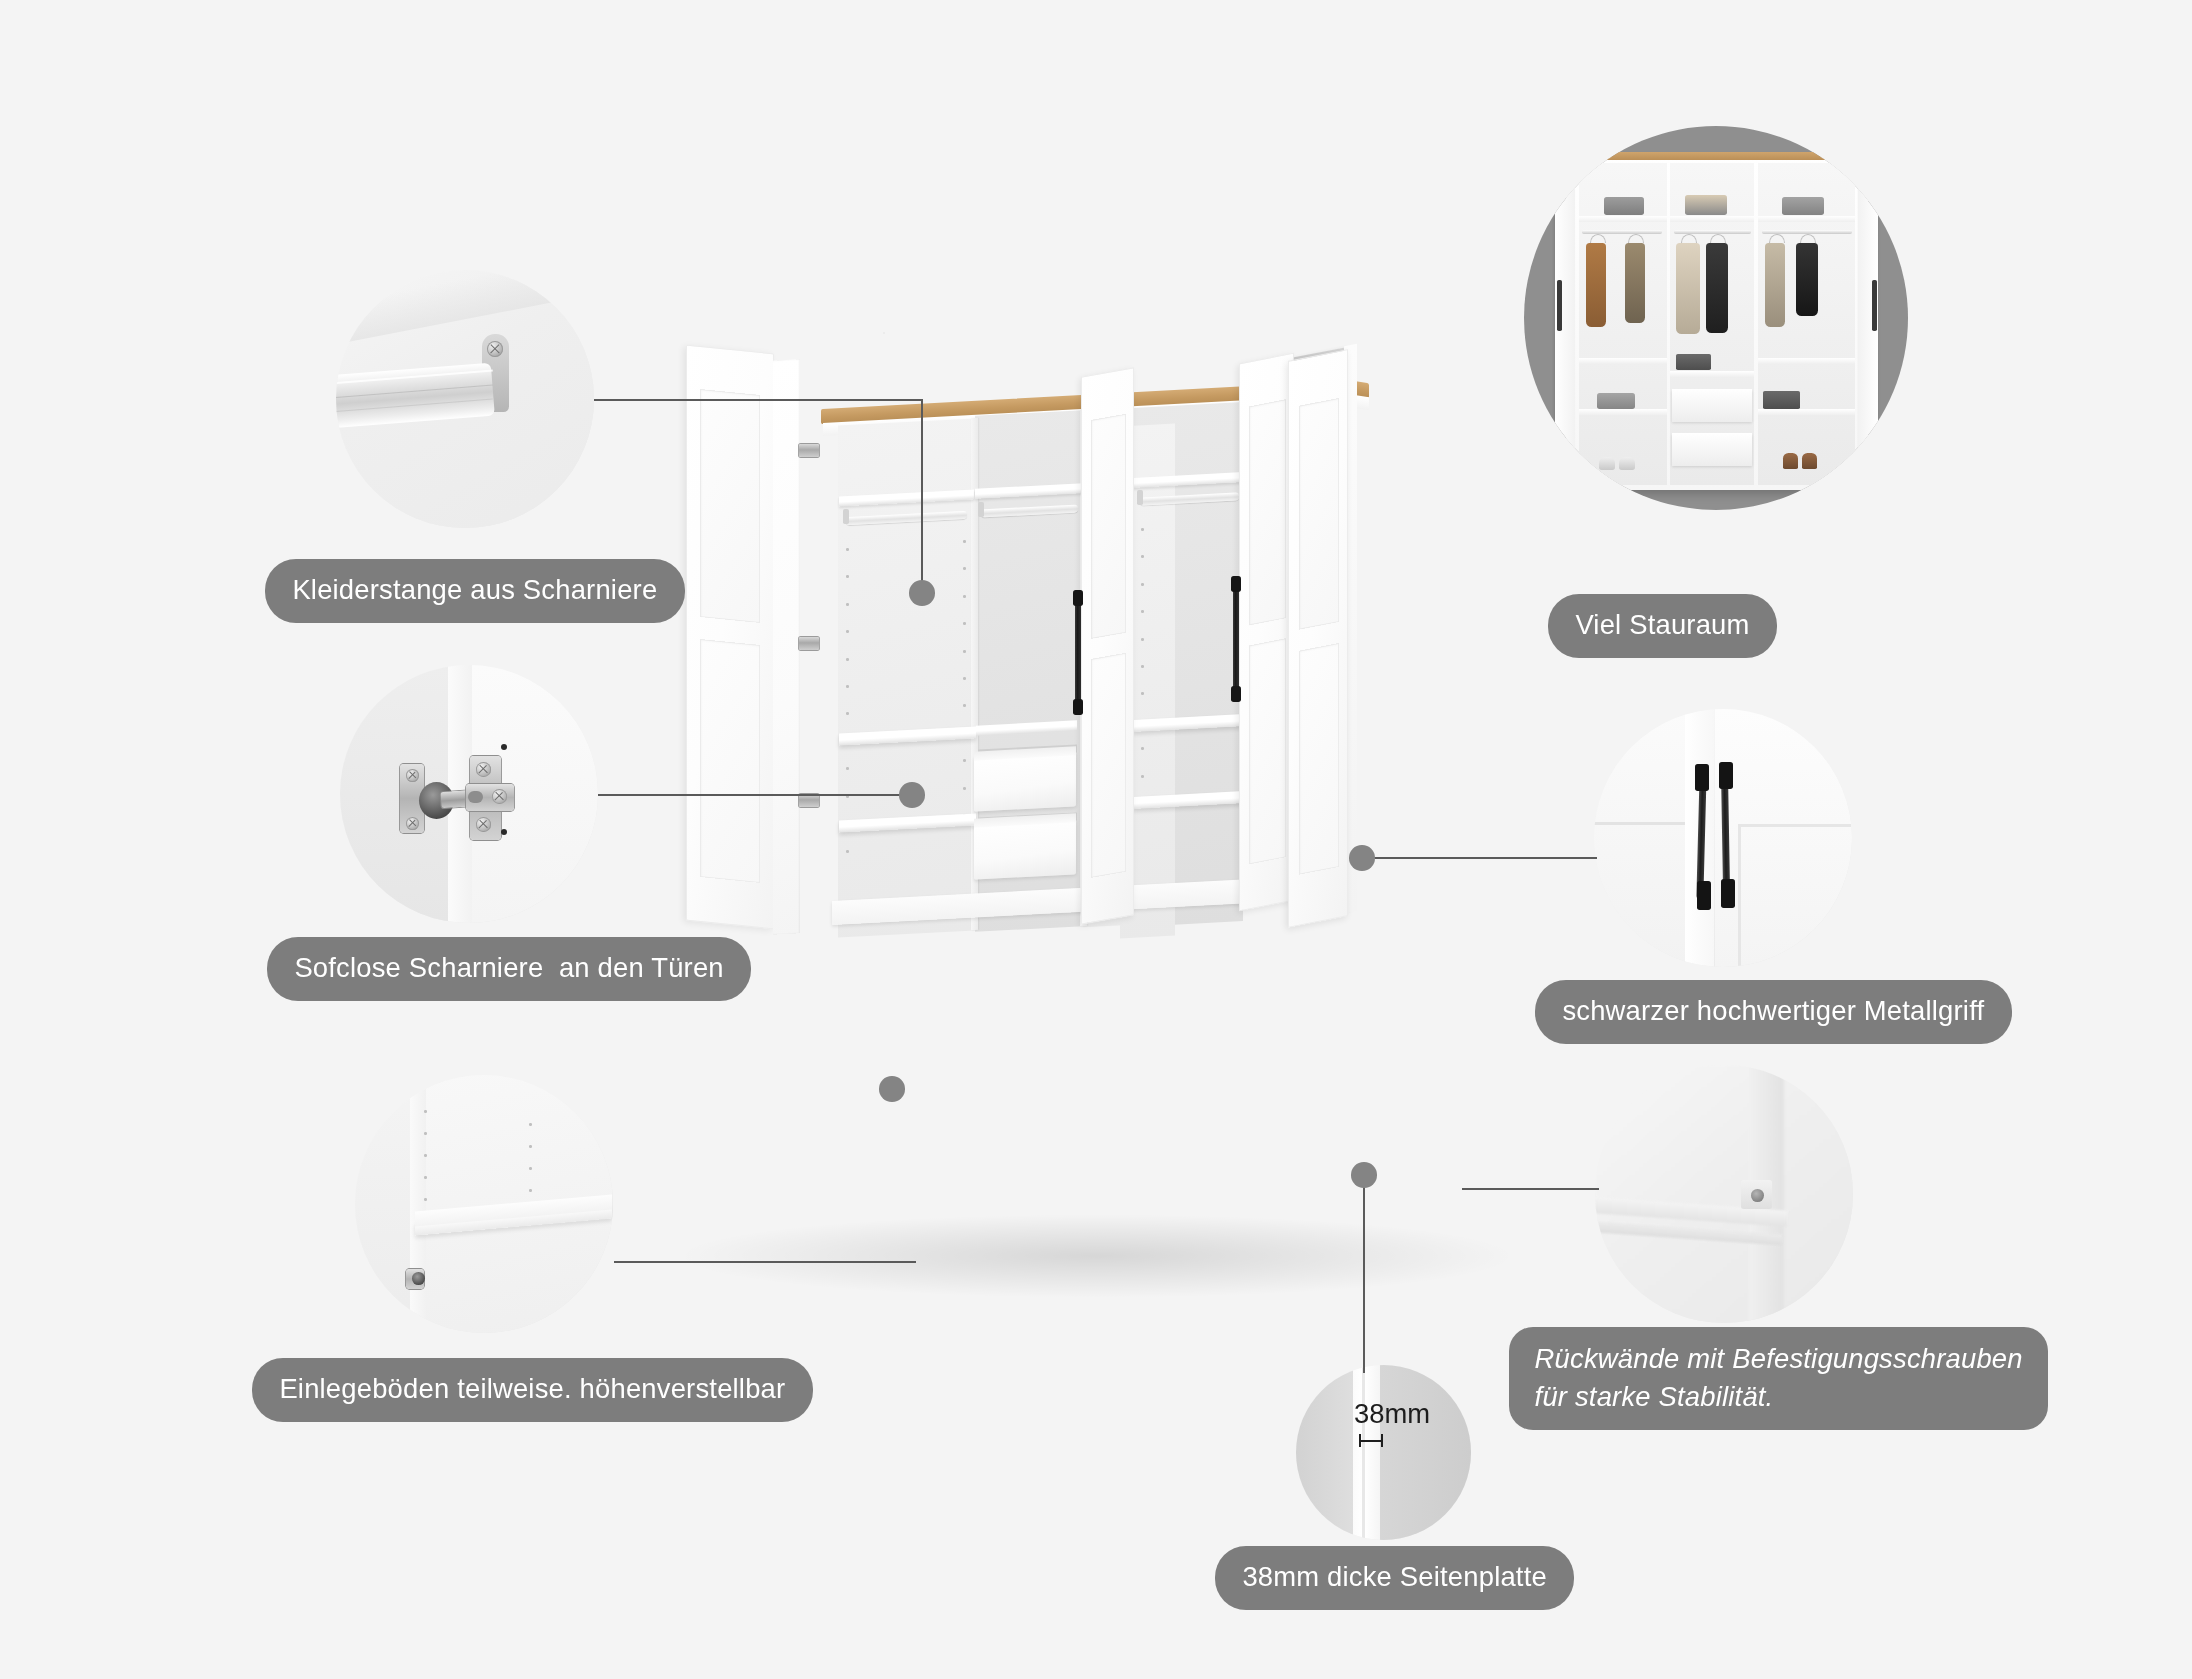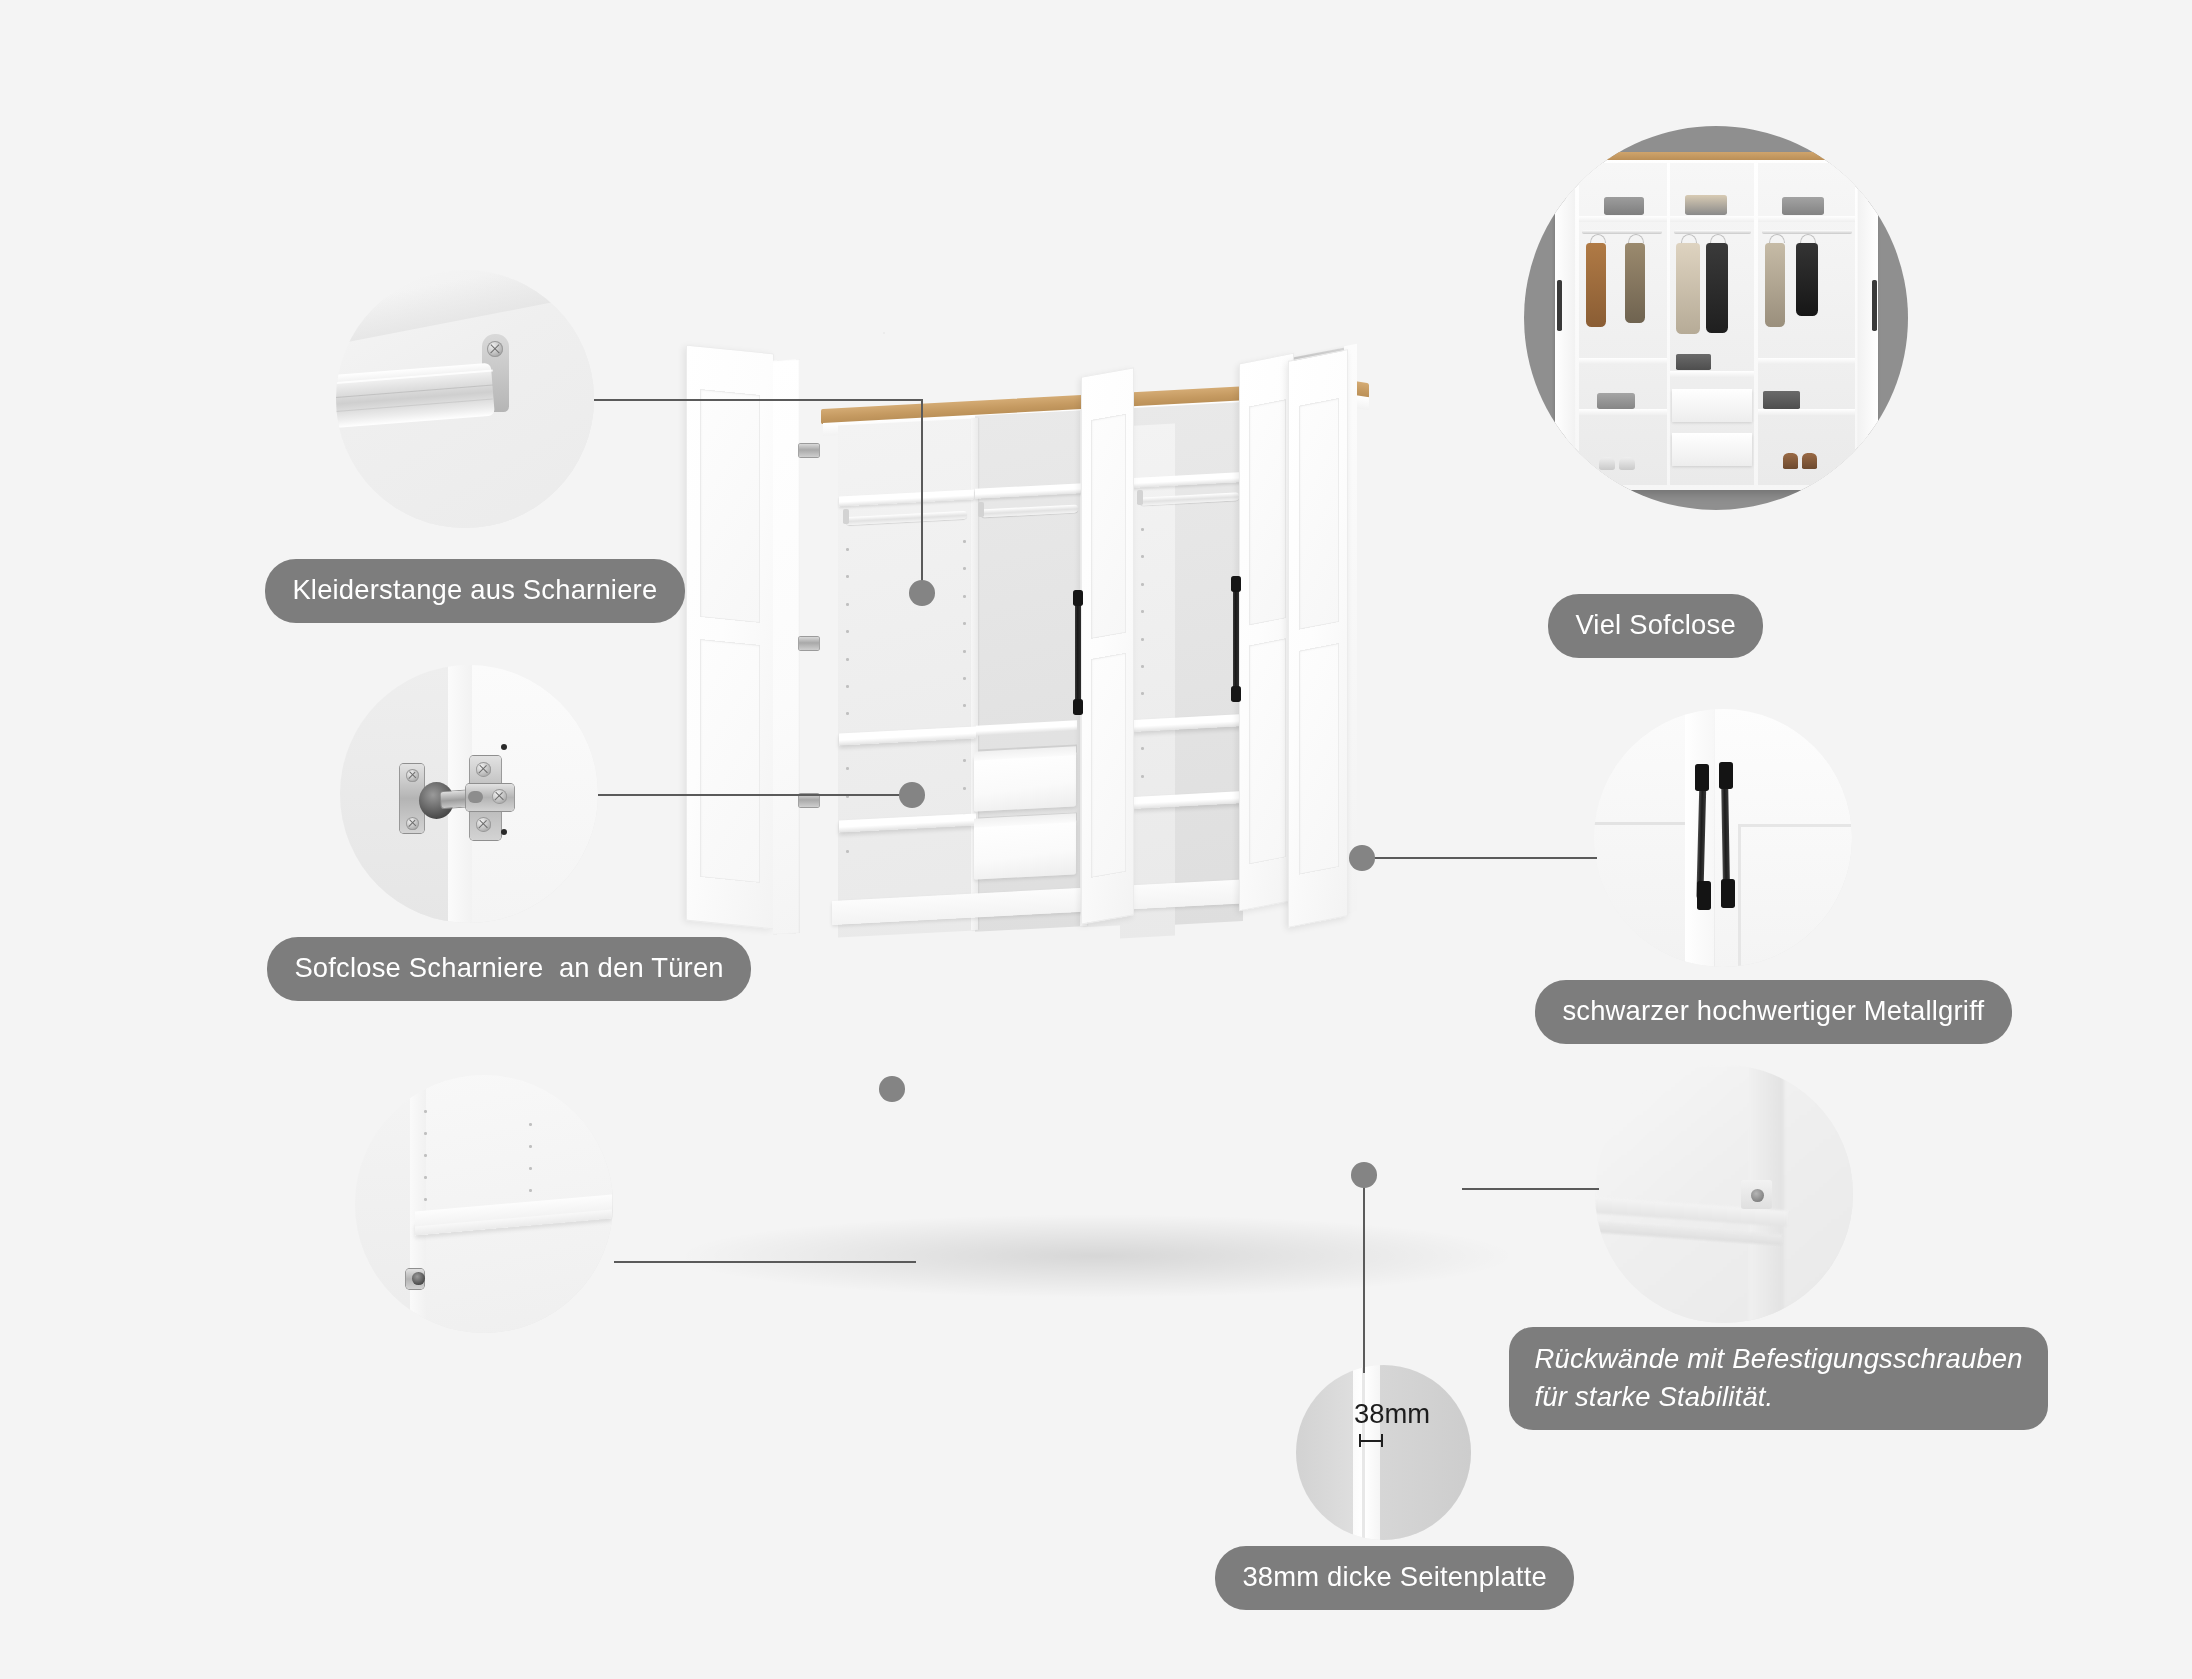--- a/index.html
+++ b/index.html
@@ -392,20 +392,21 @@
         <div class="peg" style="top:22px;"></div>
         <div class="peg" style="top:44px;"></div>
       <div class="peg" style="top:66px;"></div>
     </div>
 
     <div class="hplate" style="left:51px; top:194px; width:18.3px; height:20px;"></div>
     <div class="hcup" style="left:57px; top:197px; width:12.8px; height:12.8px;"></div>
   </div>
   <div class="conn h" style="left:614px; top:1261px; width:302px;"></div>
   <div class="dot" style="left:879px; top:1076px; width:25.6px; height:25.6px;"></div>
+  <div class="pill" style="left:252px; top:1358px;">Einlegeböden teilweise. höhenverstellbar</div>
 
   <div class="circle gray-bg" style="left:1524px; top:126px; width:384px; height:384px;">
 
     <div class="s-wall" style="left:42px; top:31px; width:302px; height:333px; background:linear-gradient(180deg,#ffffff,#f6f6f6); box-shadow:0 3.7px 9.1px rgba(0,0,0,.20);"></div>
 
     <div class="d-piece" style="left:48px; top:25.6px; width:291px; height:8.2px; background:linear-gradient(180deg,#cfa46c,#bb8f57); border-radius:1.8px;"></div>
 
     <div class="d-piece" style="left:31px; top:35px; width:20px; height:329px; background:linear-gradient(90deg,#ffffff,#f2f2f2); box-shadow:-0.9px 0 2.7px rgba(0,0,0,.12);"></div>
     <div class="d-piece" style="left:334px; top:35px; width:20px; height:329px; background:linear-gradient(90deg,#f2f2f2,#ffffff); box-shadow:0.9px 0 2.7px rgba(0,0,0,.12);"></div>
     <div class="d-piece" style="left:33px; top:154px; width:4.6px; height:51px; background:#3a3a3a; border-radius:1.8px;"></div>
@@ -451,21 +452,21 @@
     <div class="s-box" style="left:239px; top:265px; width:37px; height:18.3px; background:linear-gradient(180deg,#6a6a6a,#4e4e4e); border-radius:1.8px;"></div>
 
     <div class="d-piece" style="left:148px; top:263px; width:80px; height:33px; background:linear-gradient(180deg,#ffffff,#ededed); box-shadow:0 1.8px 2.7px rgba(0,0,0,.12);"></div>
     <div class="d-piece" style="left:148px; top:307px; width:80px; height:33px; background:linear-gradient(180deg,#ffffff,#ededed); box-shadow:0 1.8px 2.7px rgba(0,0,0,.12);"></div>
 
     <div class="d-piece" style="left:75px; top:331px; width:16.4px; height:12.8px; background:linear-gradient(180deg,#efefef,#c9c9c9); border-radius:6.4px 6.4px 2.7px 2.7px;"></div>
     <div class="d-piece" style="left:95px; top:331px; width:16.4px; height:12.8px; background:linear-gradient(180deg,#efefef,#c9c9c9); border-radius:6.4px 6.4px 2.7px 2.7px;"></div>
     <div class="d-piece" style="left:259px; top:327px; width:14.6px; height:16.4px; background:linear-gradient(180deg,#9a6a45,#6d4a2f); border-radius:5.5px 5.5px 1.8px 1.8px;"></div>
     <div class="d-piece" style="left:278px; top:327px; width:14.6px; height:16.4px; background:linear-gradient(180deg,#9a6a45,#6d4a2f); border-radius:5.5px 5.5px 1.8px 1.8px;"></div>
   </div>
-  <div class="pill" style="left:1548px; top:594px;">Viel Sofclose</div>
+  <div class="pill" style="left:1548px; top:594px;">Viel Stauraum</div>
 
   <div class="circle" style="left:1594px; top:709px; width:258px; height:258px;">
     <div class="d-bg-grad"></div>
     <div class="d-piece" style="left:0; top:0; width:91px; height:100%; background:linear-gradient(180deg,#fbfbfb,#f2f2f2);"></div>
     <div class="d-piece" style="left:91px; top:0; width:29px; height:100%; background:linear-gradient(90deg,#ffffff,#f7f7f7);"></div>
     <div class="d-piece" style="left:121px; top:0; width:137px; height:100%; background:linear-gradient(180deg,#fdfdfd,#f4f4f4);"></div>
     <div class="d-piece" style="left:0; top:113px; width:91px; height:2.7px; background:#e3e3e3;"></div>
     <div class="d-piece" style="left:146px; top:115px; width:111px; height:2.7px; background:#e6e6e6;"></div>
     <div class="d-piece" style="left:144px; top:115px; width:2.7px; height:143px; background:#e6e6e6;"></div>
 

